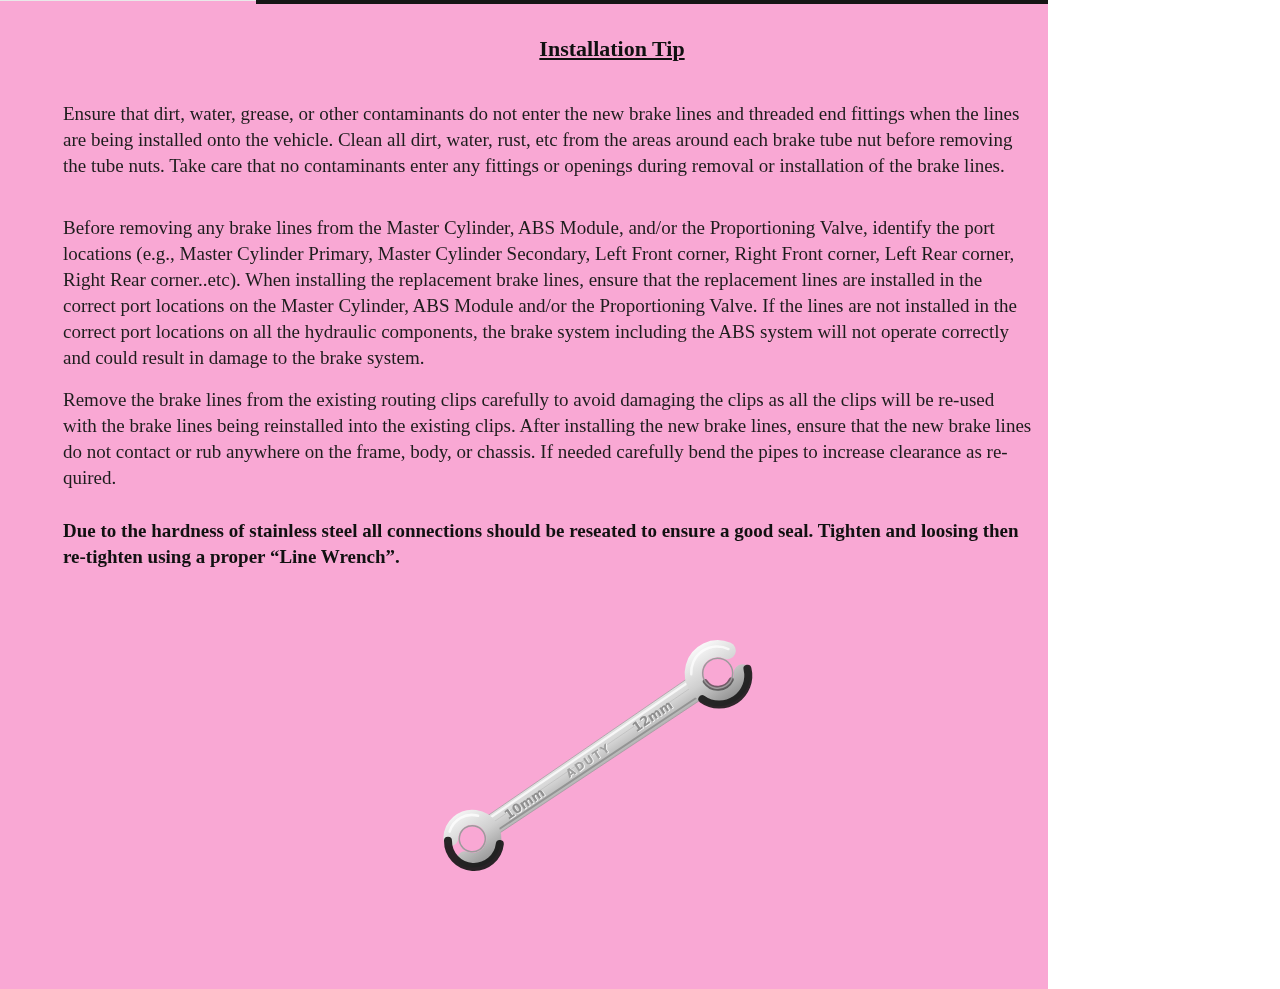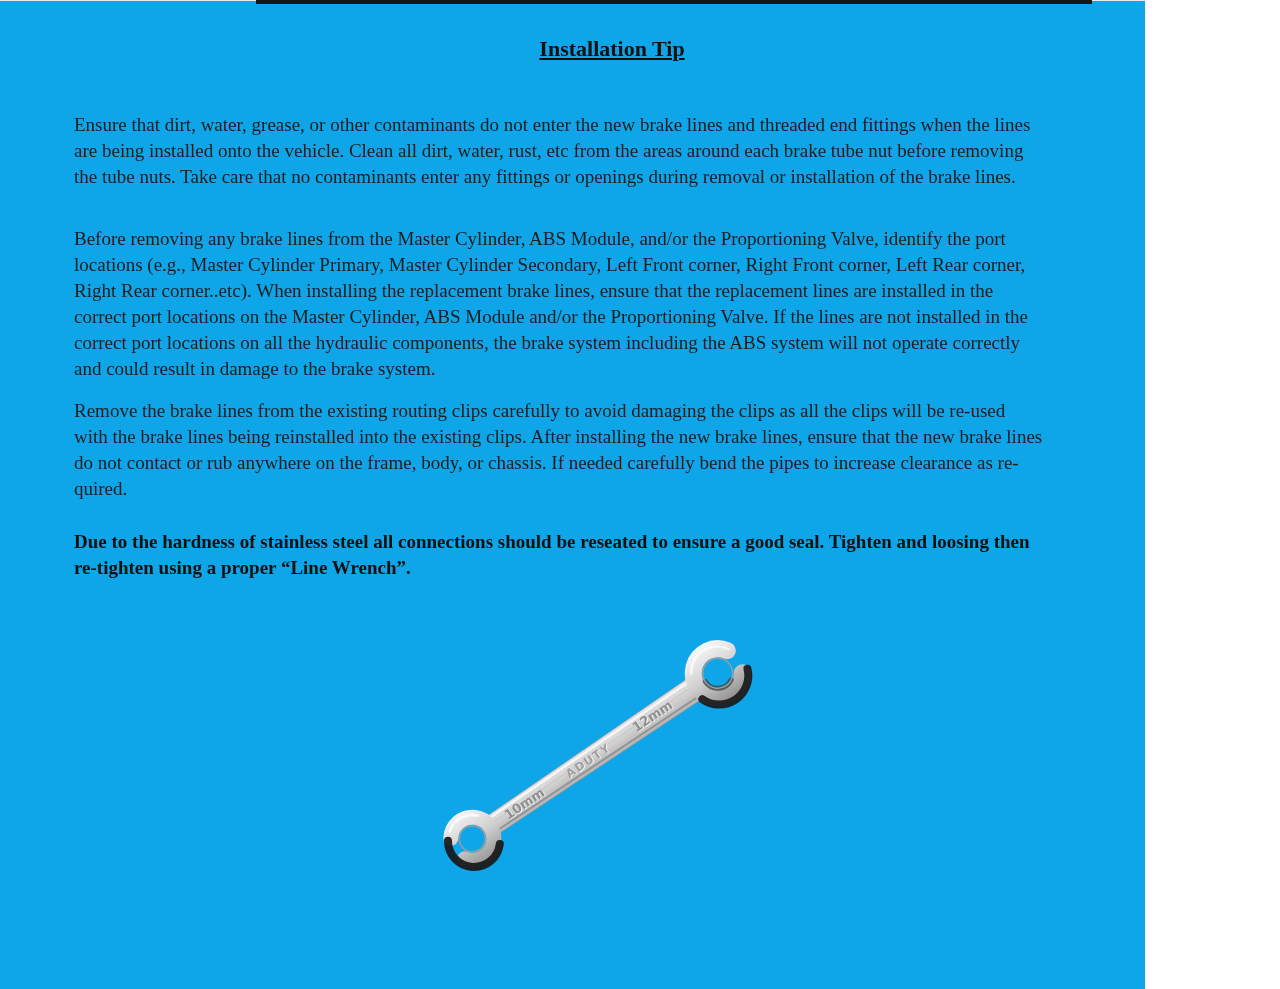--- a/index.html
+++ b/index.html
@@ -1,29 +1,29 @@
 <!DOCTYPE html>
 <html><head>
 <meta charset="utf-8">
 <style>
   html,body { margin:0; padding:0; background:#ffffff; }
   .page {
-    position:relative; width:1145px; height:989px;
-    background:#0ea5e9; overflow:hidden;
+    position:relative; width:1048px; height:989px;
+    background:#f9a8d4; overflow:hidden;
     font-family:"Liberation Serif", serif; color:#1c1c1c;
   }
   .top-hairline { position:absolute; top:0; left:0; width:1280px; height:1px; background:#e9e9e9; }
   .top-bar { position:absolute; top:0; left:256px; width:836px; height:4px; background:#151515; }
   .doc-title {
     position:absolute; top:36px; left:612px; transform:translateX(-50%);
     font-size:22px; font-weight:bold; text-decoration:underline;
     white-space:nowrap; color:#111111;
   }
   .para {
-    position:absolute; left:63px; margin:11px;
+    position:absolute; left:63px; margin:0;
     font-size:19px; line-height:26px; white-space:pre; color:#1d1d1d;
   }
   .para-1 { top:101px; }
   .para-2 { top:215px; }
   .para-3 { top:387px; }
   .para-4 { top:518px; font-weight:bold; color:#111111; }
   .wrench-wrap { position:absolute; left:405px; top:608px; width:380px; height:290px; }
   svg text { font-family:"DejaVu Sans", sans-serif; font-weight:bold; }
 </style>
 </head>

